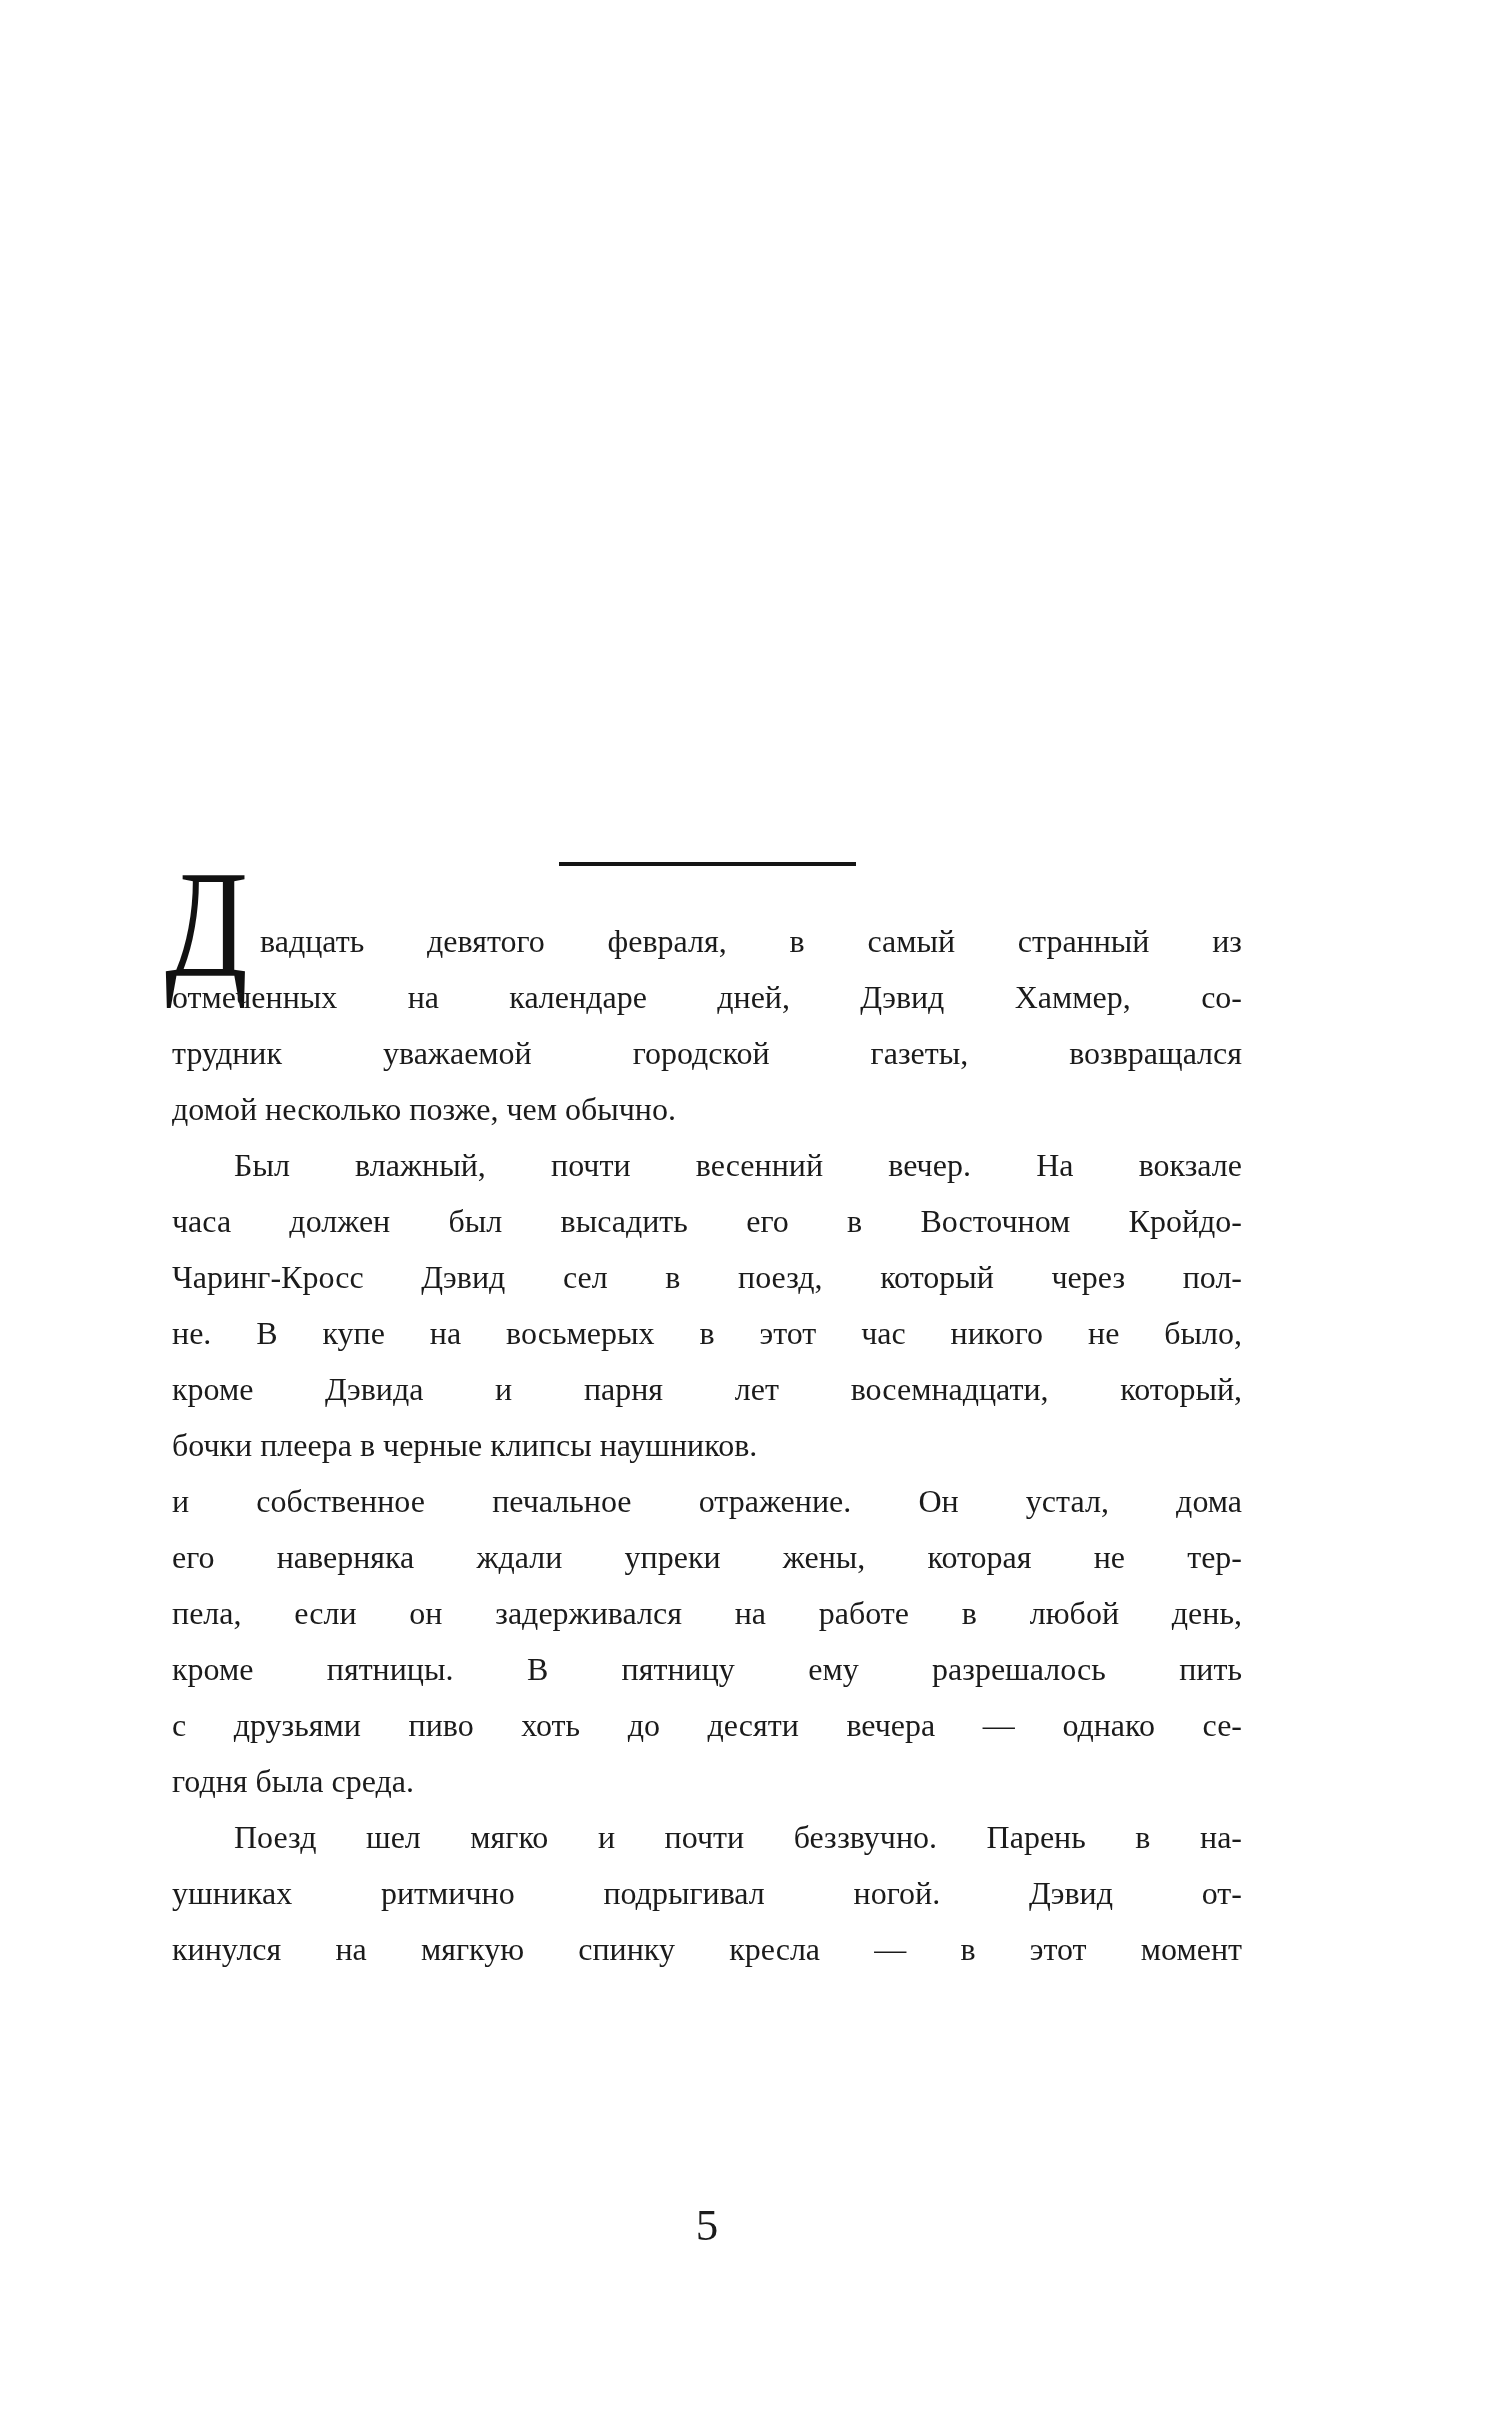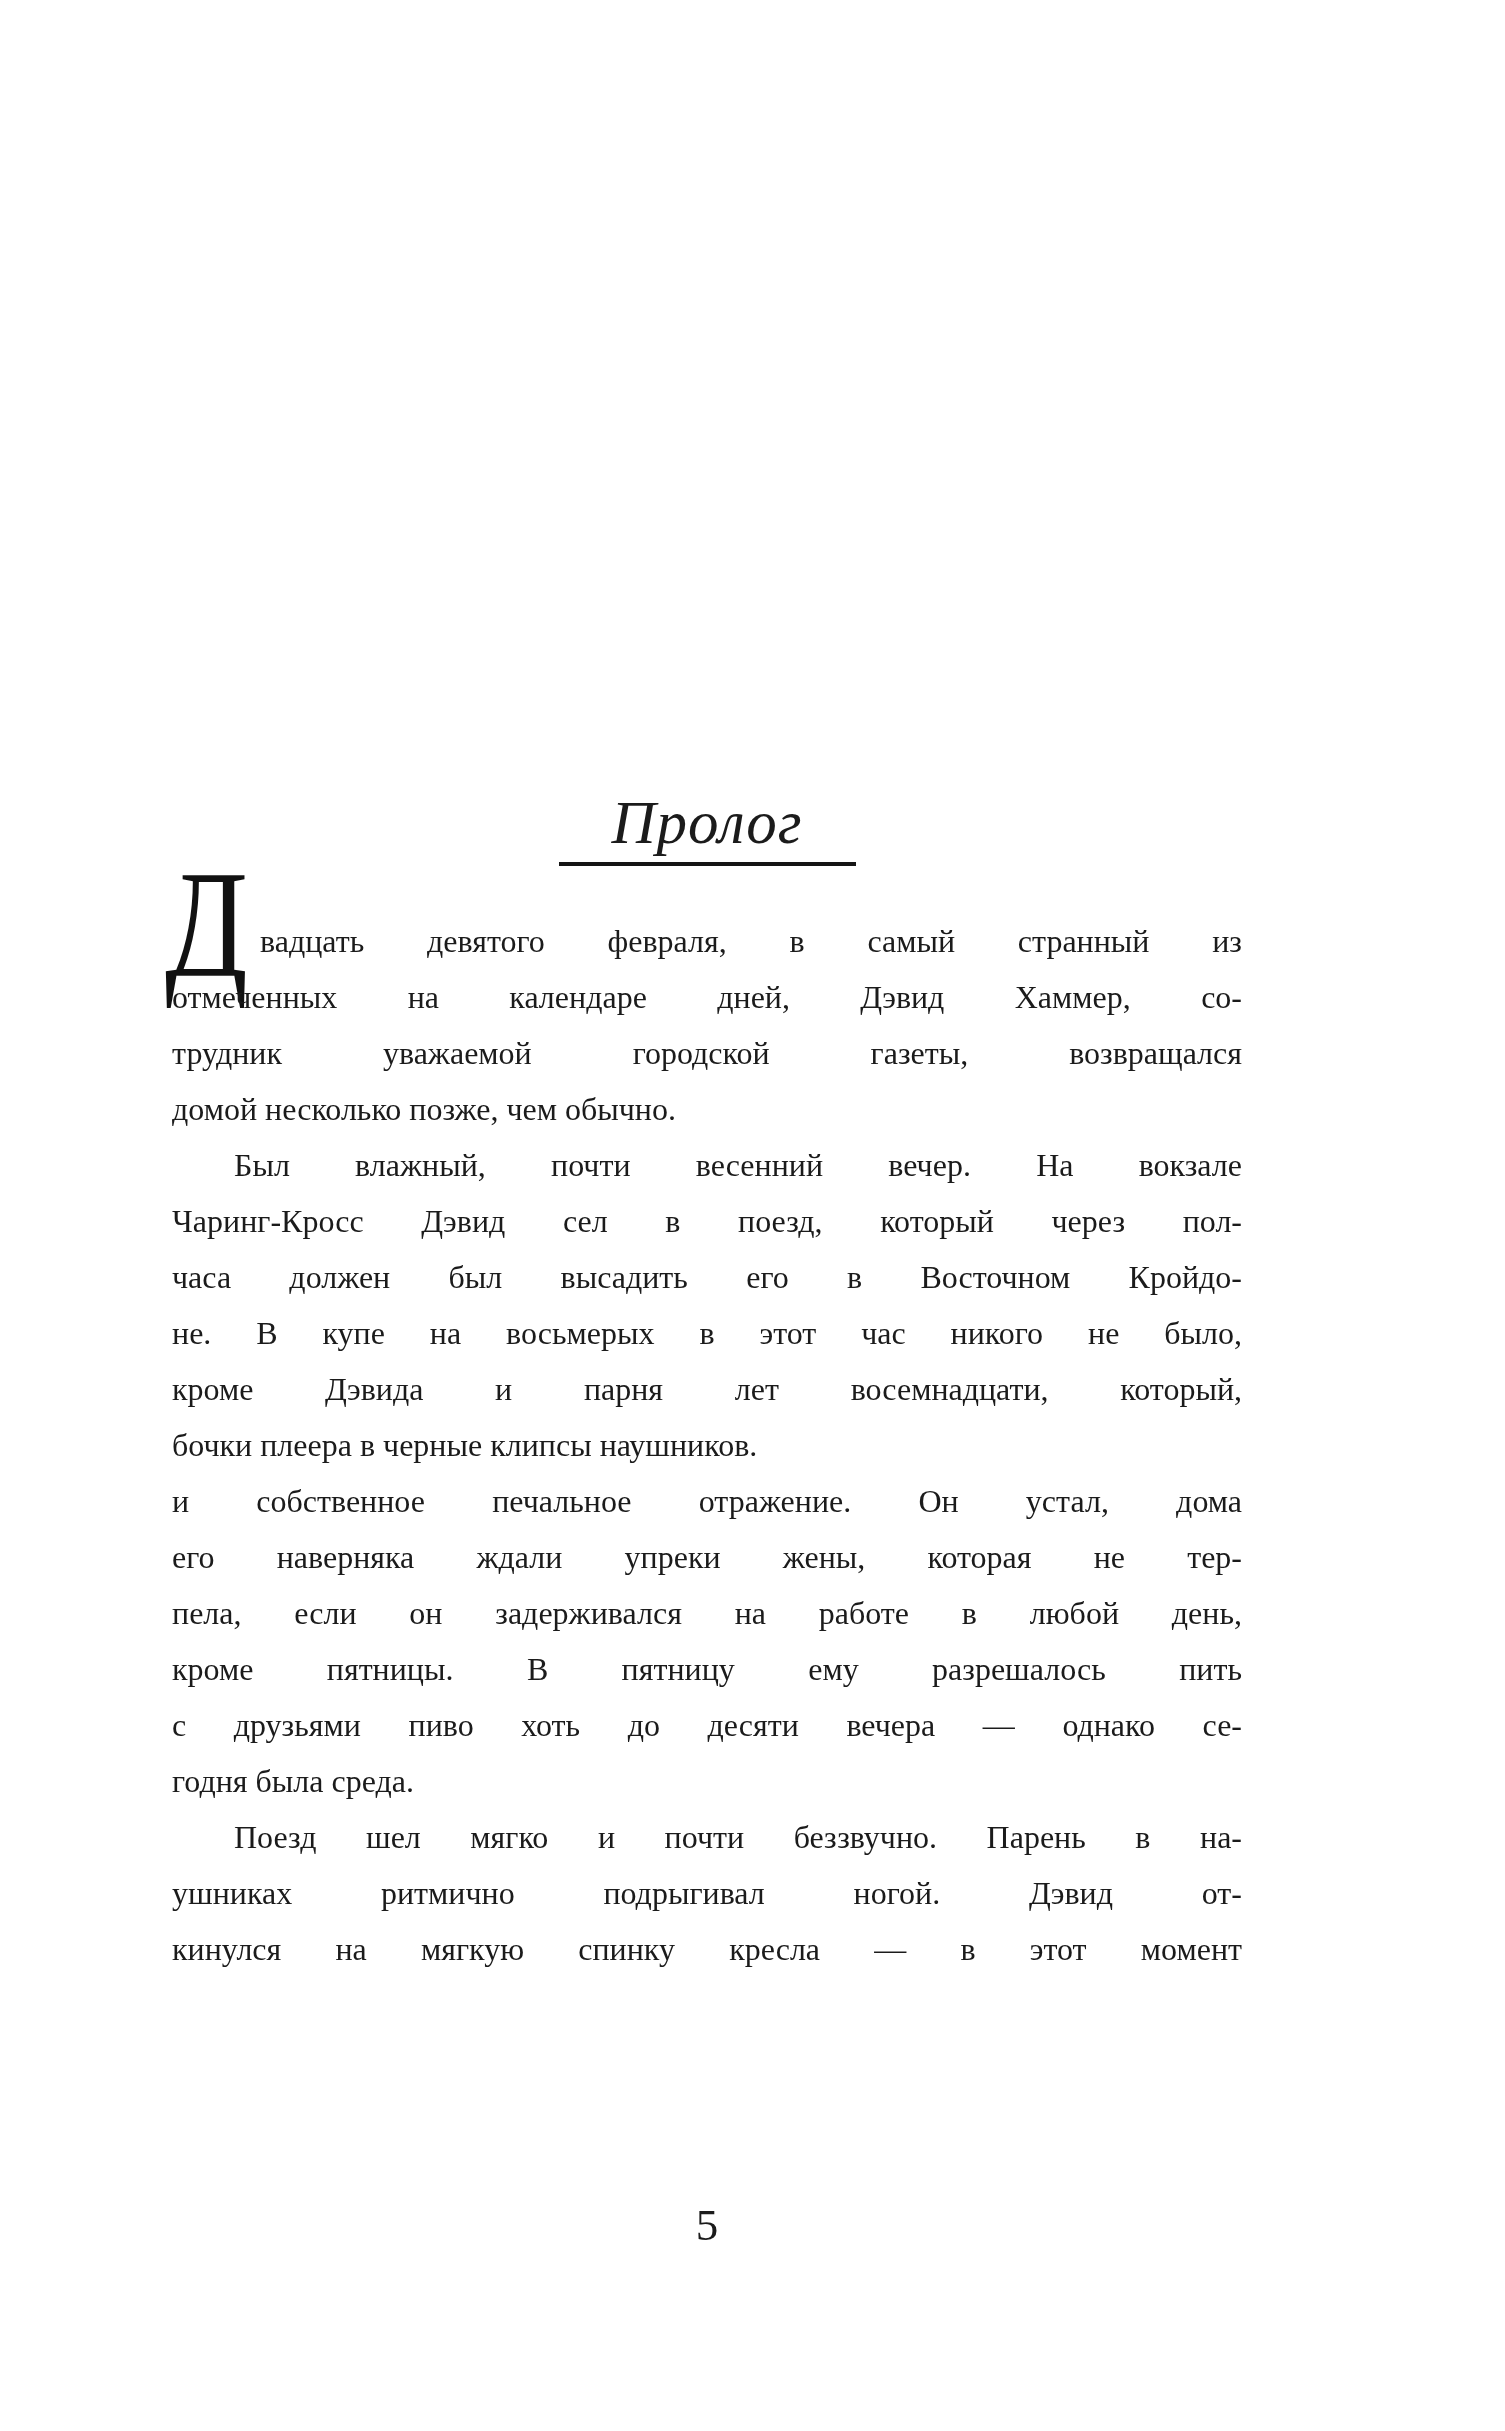--- a/index.html
+++ b/index.html
@@ -76,34 +76,33 @@
     text-align: center;
     font-size: 45px;
     line-height: 56px;
   }
 </style>
 </head>
 <body>
 
 <div class="page">
 
-  <div class="chapter-title">Пролог</div>
 
   <div class="title-rule"></div>
 
   <div class="drop-cap">Д</div>
 
   <div class="body-text" id="body-text" style="color: rgb(27, 27, 27);">
       <div class="line dropline">вадцать девятого февраля, в самый странный из</div>
       <div class="line">отмеченных на календаре дней, Дэвид Хаммер, со-</div>
       <div class="line">трудник уважаемой городской газеты, возвращался</div>
       <div class="line lastline">домой несколько позже, чем обычно.</div>
       <div class="line indent">Был влажный, почти весенний вечер. На вокзале</div>
+      <div class="line">часа должен был высадить его в Восточном Кройдо-</div>
       <div class="line">Чаринг-Кросс Дэвид сел в поезд, который через пол-</div>
-      <div class="line">часа должен был высадить его в Восточном Кройдо-</div>
       <div class="line">не. В купе на восьмерых в этот час никого не было,</div>
       <div class="line">кроме Дэвида и парня лет восемнадцати, который,</div>
       <div class="line lastline">бочки плеера в черные клипсы наушников.</div>
       <div class="line">и собственное печальное отражение. Он устал, дома</div>
       <div class="line">его наверняка ждали упреки жены, которая не тер-</div>
       <div class="line">пела, если он задерживался на работе в любой день,</div>
       <div class="line">кроме пятницы. В пятницу ему разрешалось пить</div>
       <div class="line">с друзьями пиво хоть до десяти вечера — однако се-</div>
       <div class="line lastline">годня была среда.</div>
       <div class="line indent">Поезд шел мягко и почти беззвучно. Парень в на-</div>

